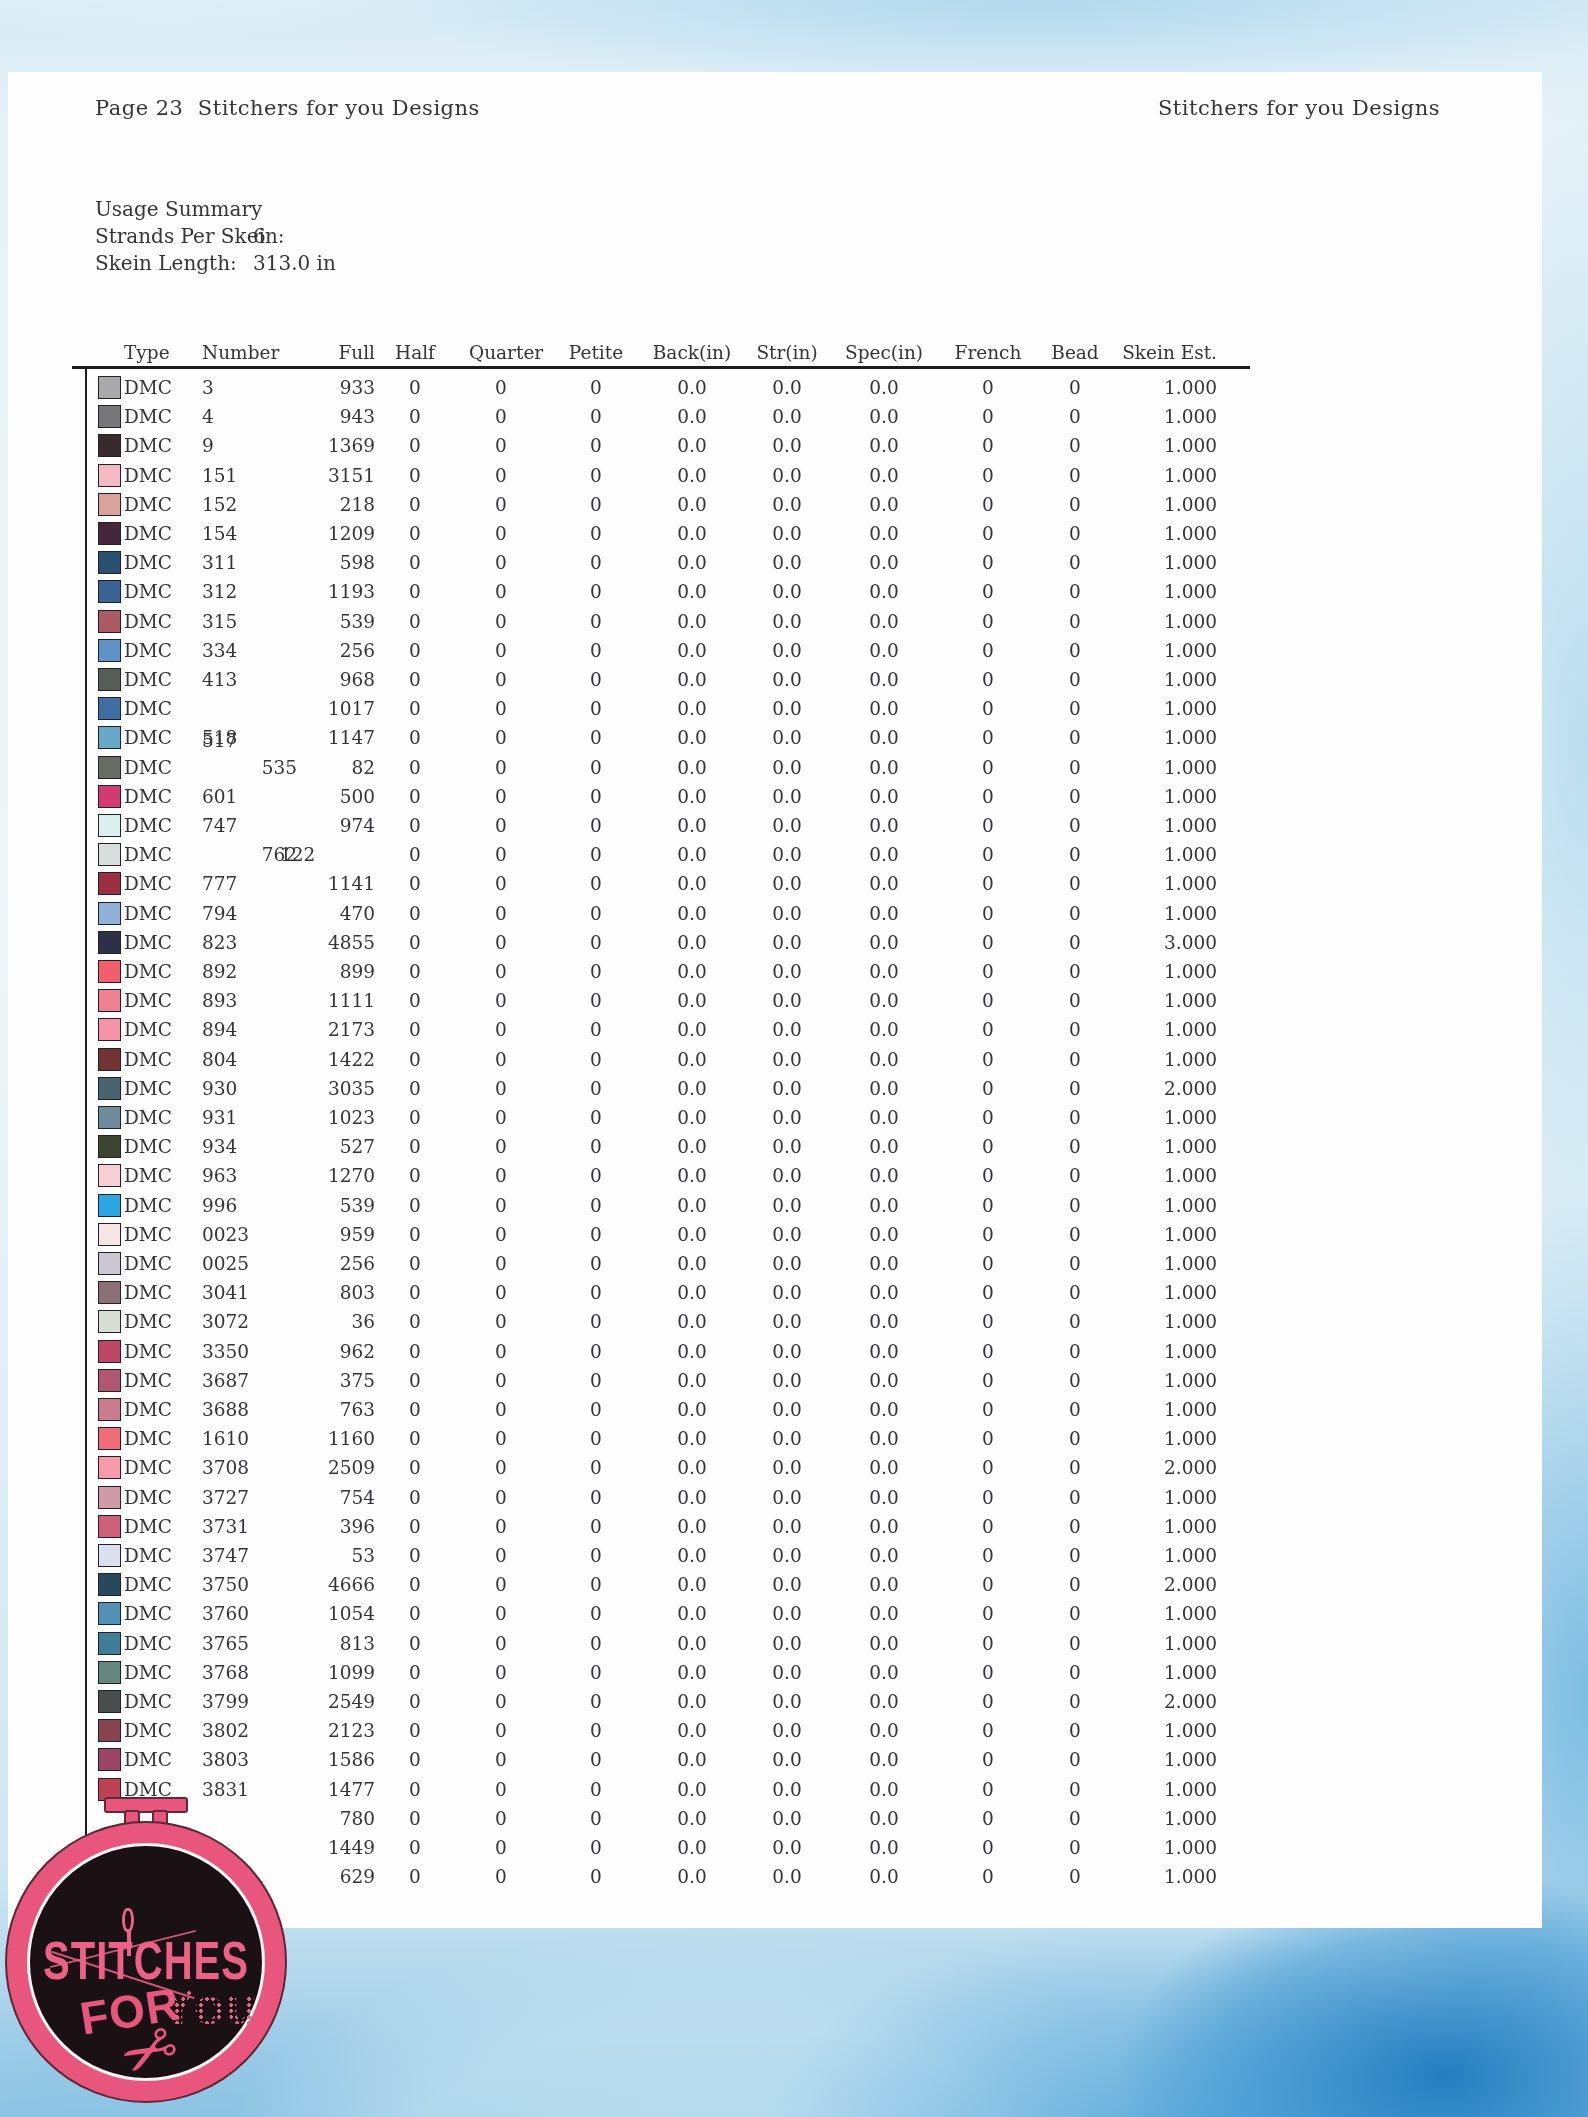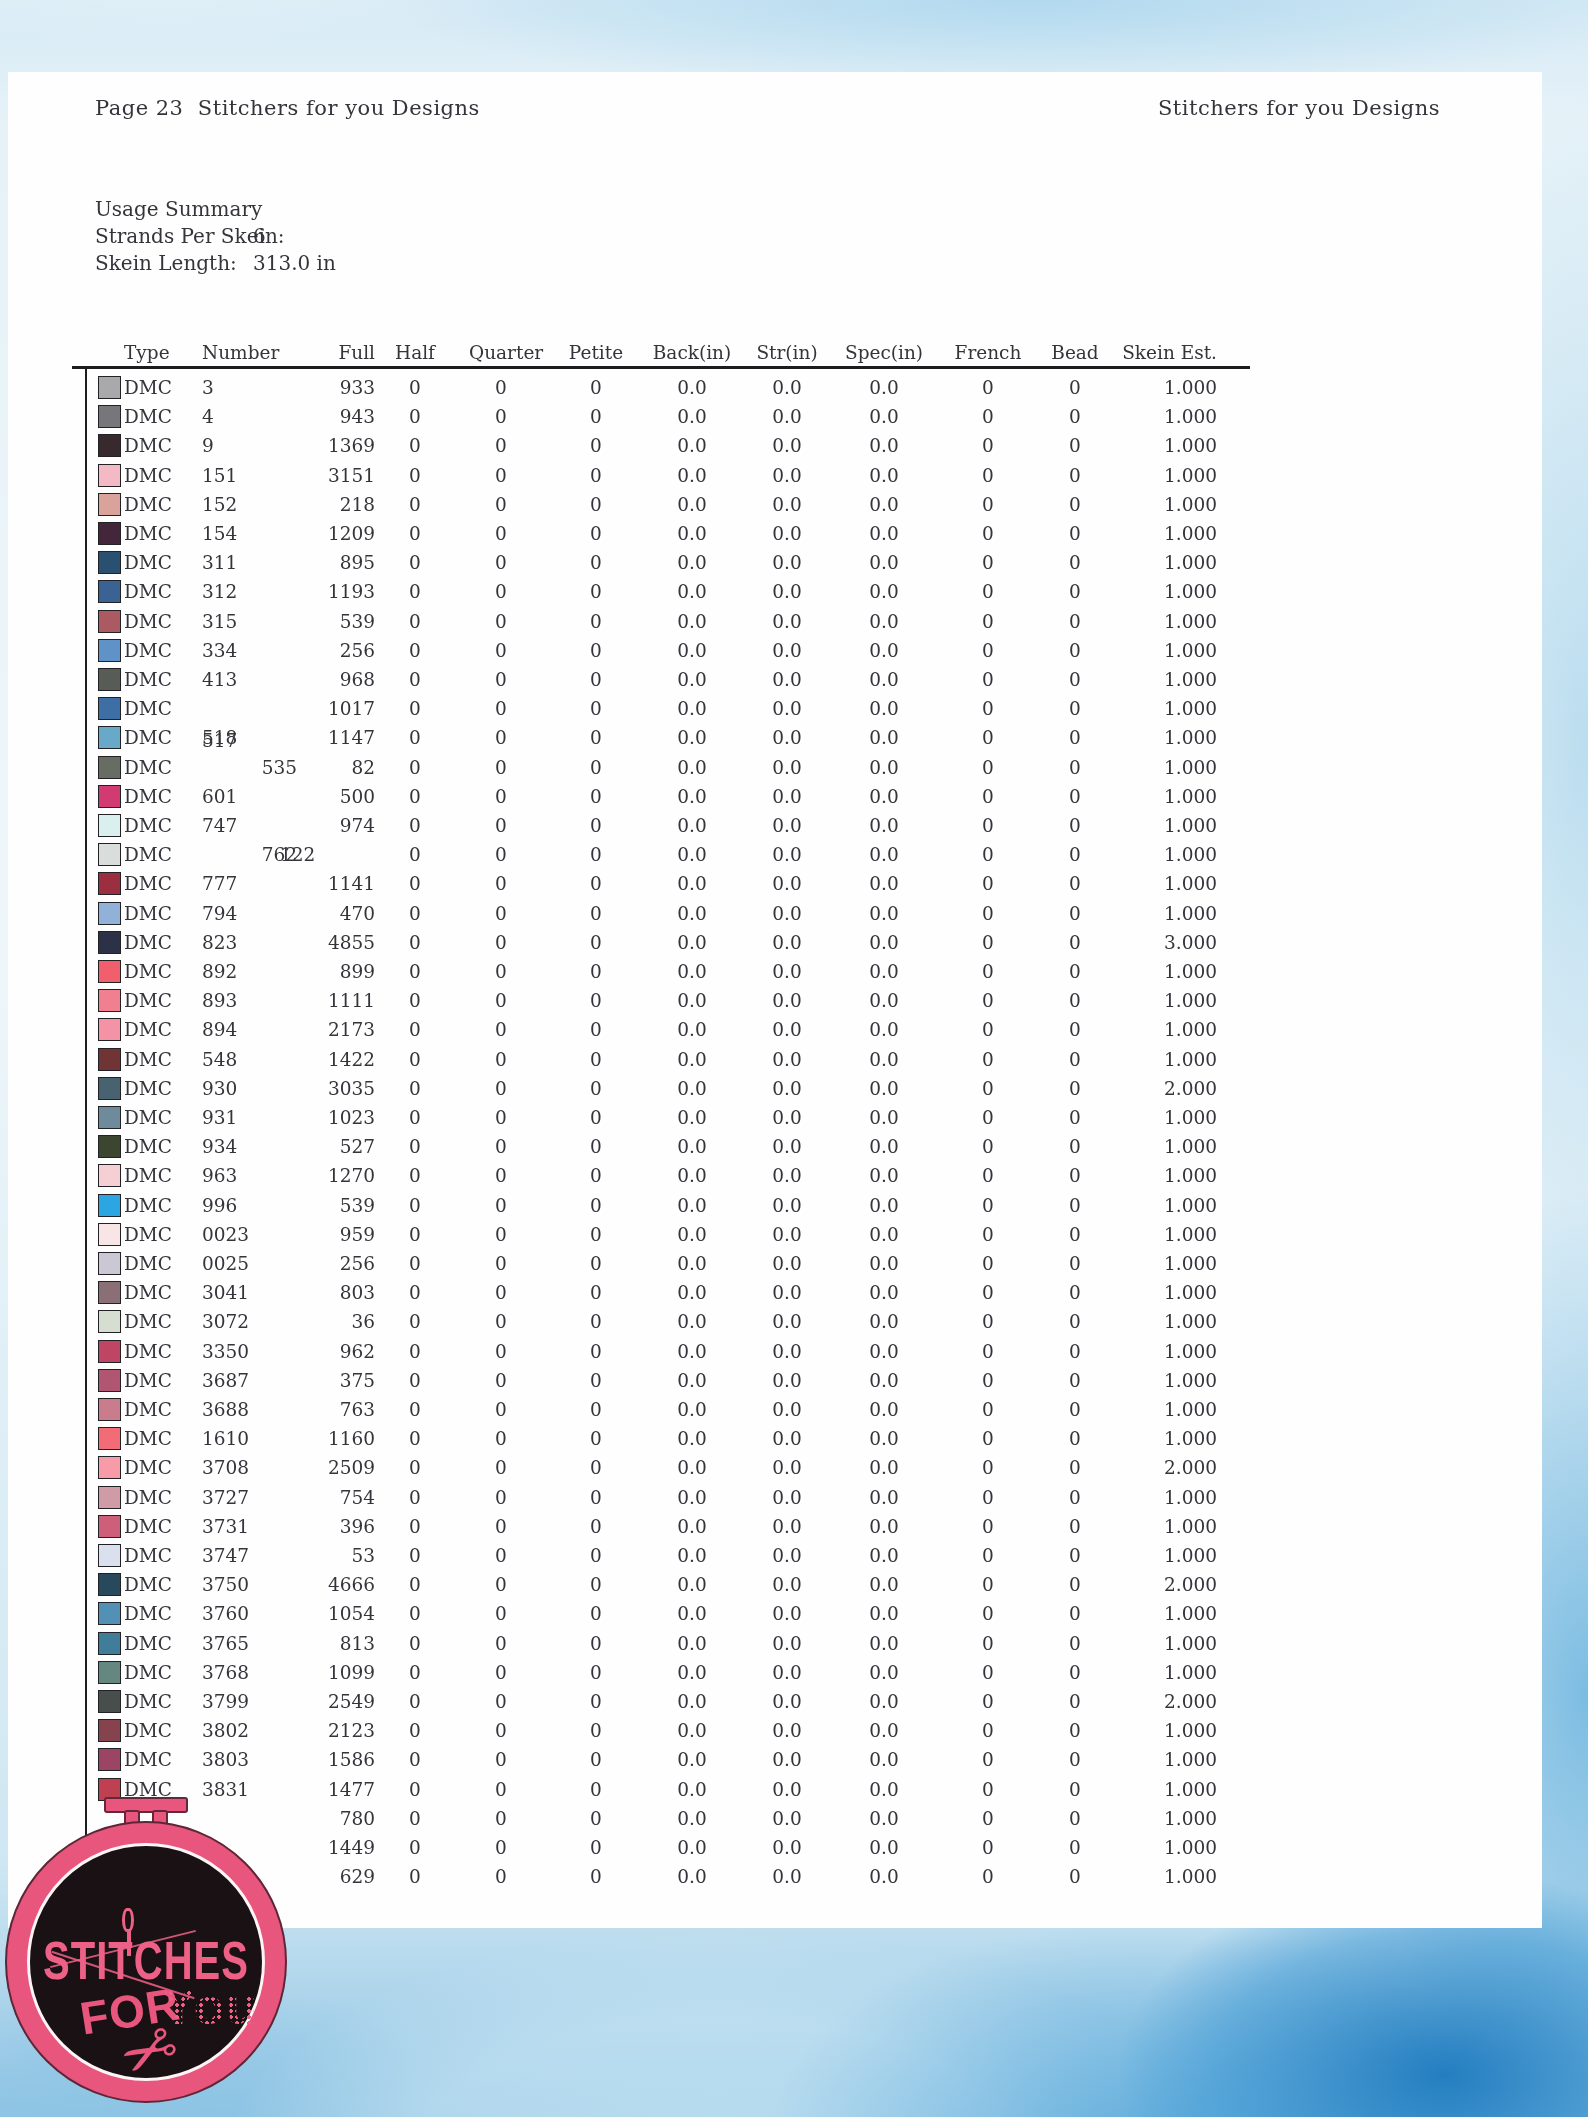--- a/index.html
+++ b/index.html
@@ -199,21 +199,21 @@
           <span class="cell" style="left: 741px; width: 76px; text-align: center;">0.0</span>
           <span class="cell" style="left: 836px; width: 80px; text-align: center;">0.0</span>
           <span class="cell" style="left: 942px; width: 76px; text-align: center;">0</span>
           <span class="cell" style="left: 1030px; width: 74px; text-align: center;">0</span>
           <span class="cell" style="left: 1114px; width: 95px; text-align: right;">1.000</span>
         </div>
         <div class="trow" style="top: 175.2px;">
           <span class="swatch" style="background: rgb(42, 80, 113);"></span>
           <span class="cell" style="left: 116px; width: 74px; text-align: left;">DMC</span>
           <span class="cell" style="left: 194px; width: 95px; text-align: left;">311</span>
-          <span class="cell" style="left: 272px; width: 95px; text-align: right;">895</span>
+          <span class="cell" style="left: 272px; width: 95px; text-align: right;">598</span>
           <span class="cell" style="left: 377px; width: 60px; text-align: center;">0</span>
           <span class="cell" style="left: 461px; width: 64px; text-align: center;">0</span>
           <span class="cell" style="left: 556px; width: 64px; text-align: center;">0</span>
           <span class="cell" style="left: 644px; width: 80px; text-align: center;">0.0</span>
           <span class="cell" style="left: 741px; width: 76px; text-align: center;">0.0</span>
           <span class="cell" style="left: 836px; width: 80px; text-align: center;">0.0</span>
           <span class="cell" style="left: 942px; width: 76px; text-align: center;">0</span>
           <span class="cell" style="left: 1030px; width: 74px; text-align: center;">0</span>
           <span class="cell" style="left: 1114px; width: 95px; text-align: right;">1.000</span>
         </div>
@@ -453,21 +453,21 @@
           <span class="cell" style="left: 644px; width: 80px; text-align: center;">0.0</span>
           <span class="cell" style="left: 741px; width: 76px; text-align: center;">0.0</span>
           <span class="cell" style="left: 836px; width: 80px; text-align: center;">0.0</span>
           <span class="cell" style="left: 942px; width: 76px; text-align: center;">0</span>
           <span class="cell" style="left: 1030px; width: 74px; text-align: center;">0</span>
           <span class="cell" style="left: 1114px; width: 95px; text-align: right;">1.000</span>
         </div>
         <div class="trow" style="top: 671.6px;">
           <span class="swatch" style="background: rgb(113, 52, 52);"></span>
           <span class="cell" style="left: 116px; width: 74px; text-align: left;">DMC</span>
-          <span class="cell" style="left: 194px; width: 95px; text-align: left;">548</span>
+          <span class="cell" style="left: 194px; width: 95px; text-align: left;">804</span>
           <span class="cell" style="left: 272px; width: 95px; text-align: right;">1422</span>
           <span class="cell" style="left: 377px; width: 60px; text-align: center;">0</span>
           <span class="cell" style="left: 461px; width: 64px; text-align: center;">0</span>
           <span class="cell" style="left: 556px; width: 64px; text-align: center;">0</span>
           <span class="cell" style="left: 644px; width: 80px; text-align: center;">0.0</span>
           <span class="cell" style="left: 741px; width: 76px; text-align: center;">0.0</span>
           <span class="cell" style="left: 836px; width: 80px; text-align: center;">0.0</span>
           <span class="cell" style="left: 942px; width: 76px; text-align: center;">0</span>
           <span class="cell" style="left: 1030px; width: 74px; text-align: center;">0</span>
           <span class="cell" style="left: 1114px; width: 95px; text-align: right;">1.000</span>

